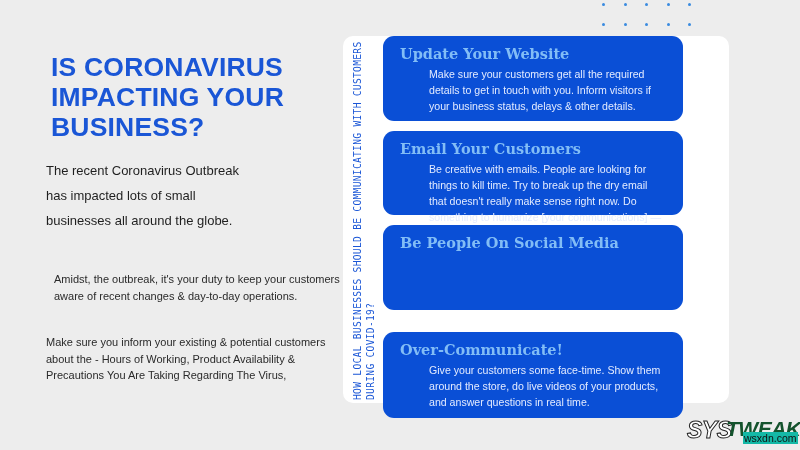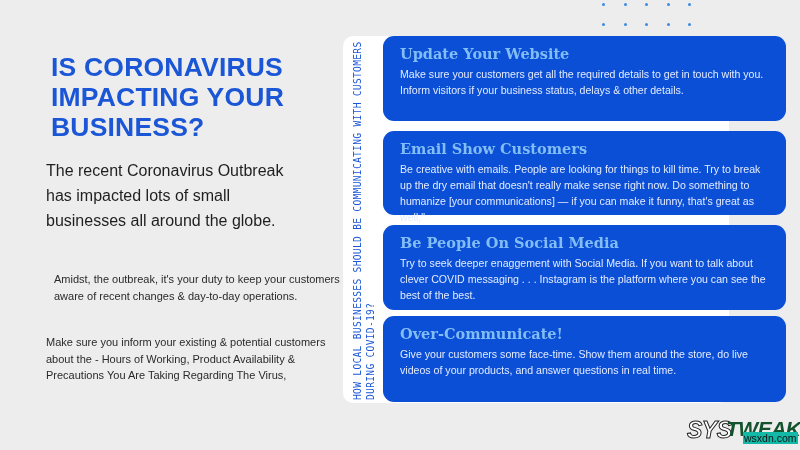--- a/index.html
+++ b/index.html
@@ -8,21 +8,21 @@
     background: #ededed;
     font-family: "Liberation Sans", sans-serif;
   }
   .heading {
     position: absolute; left: 46px; top: 47px; width: 290px;
     color: #1a56d6; font-weight: bold; font-size: 26.5px; line-height: 30px;
     letter-spacing: 0.2px;
   }
   .lead {
     position: absolute; left: 46px; top: 158px; width: 290px;
-    color: #1f1f1f; font-size: 16px; line-height: 25px; white-space: pre-line;
+    color: #1f1f1f; font-size: 13px; line-height: 25px; white-space: pre-line;
   }
   .para {
     position: absolute; left: 46px; width: 290px;
     color: #2a2a2a; font-size: 11px; line-height: 16.5px;
   }
   .para.p1 { top: 263px; }
   .para.p2 { top: 334px; }
 
   .dots {
     position: absolute; left: 600px; top: 1px;
@@ -36,30 +36,30 @@
   }
   .vertical-label {
     position: absolute; left: 345px; top: 400px;
     transform-origin: 0 0; transform: rotate(-90deg);
     width: 360px;
     color: #1a56d6; font-family: "DejaVu Sans Mono", monospace;
     font-size: 9.6px; line-height: 13px; letter-spacing: 0.3px;
     padding-top: 6px;
   }
   .card {
-    position: absolute; left: 383px; width: 403px;
+    position: absolute; left: 383px; width: 300px;
     background: #0a4fd6; border-radius: 11px;
     box-sizing: border-box; padding: 9px 16px 0 17px;
   }
   .card-title {
     font-family: "DejaVu Serif", serif; font-weight: bold;
     color: #82bdf6; font-size: 14.5px; line-height: 18px; margin-bottom: 3px;
   }
   .card-body {
-    color: #e3ebff; font-size: 10.6px; line-height: 16px;
+    color: #e3ebff; font-size: 10.6px; line-height: 16px; margin-left: 29px;
   }
   .logo {
     position: absolute; left: 686px; top: 417px; width: 110px; height: 30px;
   }
   .logo-sys {
     position: absolute; left: 1px; top: 0; font-size: 23px; font-weight: bold; font-style: italic;
     color: #ffffff; -webkit-text-stroke: 1px #222; letter-spacing: -0.5px;
   }
   .logo-tweak {
     position: absolute; left: 40px; top: 0; font-size: 21px; font-weight: bold; font-style: italic;
@@ -94,28 +94,27 @@
 <p class="para p2" style="margin:0">Make sure you inform your existing &amp; potential customers about the - Hours of Working, Product Availability &amp; Precautions You Are Taking Regarding The Virus,</p>
 
 <div class="panel"></div>
 <div class="vertical-label">HOW LOCAL BUSINESSES SHOULD BE COMMUNICATING WITH CUSTOMERS DURING COVID-19?</div>
 
 <div class="card" style="top:36px;height:85px">
   <div class="card-title">Update Your Website</div>
   <div class="card-body">Make sure your customers get all the required details to get in touch with you. Inform visitors if your business status, delays &amp; other details.</div>
 </div>
 <div class="card" style="top:131px;height:84px">
-  <div class="card-title">Email Show Customers</div>
+  <div class="card-title">Email Your Customers</div>
   <div class="card-body">Be creative with emails. People are looking for things to kill time. Try to break up the dry email that doesn't really make sense right now. Do something to humanize [your communications] — if you can make it funny, that's great as well,"</div>
 </div>
 <div class="card" style="top:225px;height:85px">
   <div class="card-title">Be People On Social Media</div>
-  <div class="card-body">Try to seek deeper enaggement with Social Media. If you want to talk about clever COVID messaging . . . Instagram is the platform where you can see the best of the best.</div>
 </div>
-<div class="card" style="top:316px;height:86px">
+<div class="card" style="top:332px;height:86px">
   <div class="card-title">Over-Communicate!</div>
   <div class="card-body">Give your customers some face-time. Show them around the store, do live videos of your products, and answer questions in real time.</div>
 </div>
 
 <div class="logo">
   <span class="logo-sys">SYS</span>
   <span class="logo-tweak">TWEAK</span>
 </div>
 <div class="watermark">wsxdn.com</div>
 

